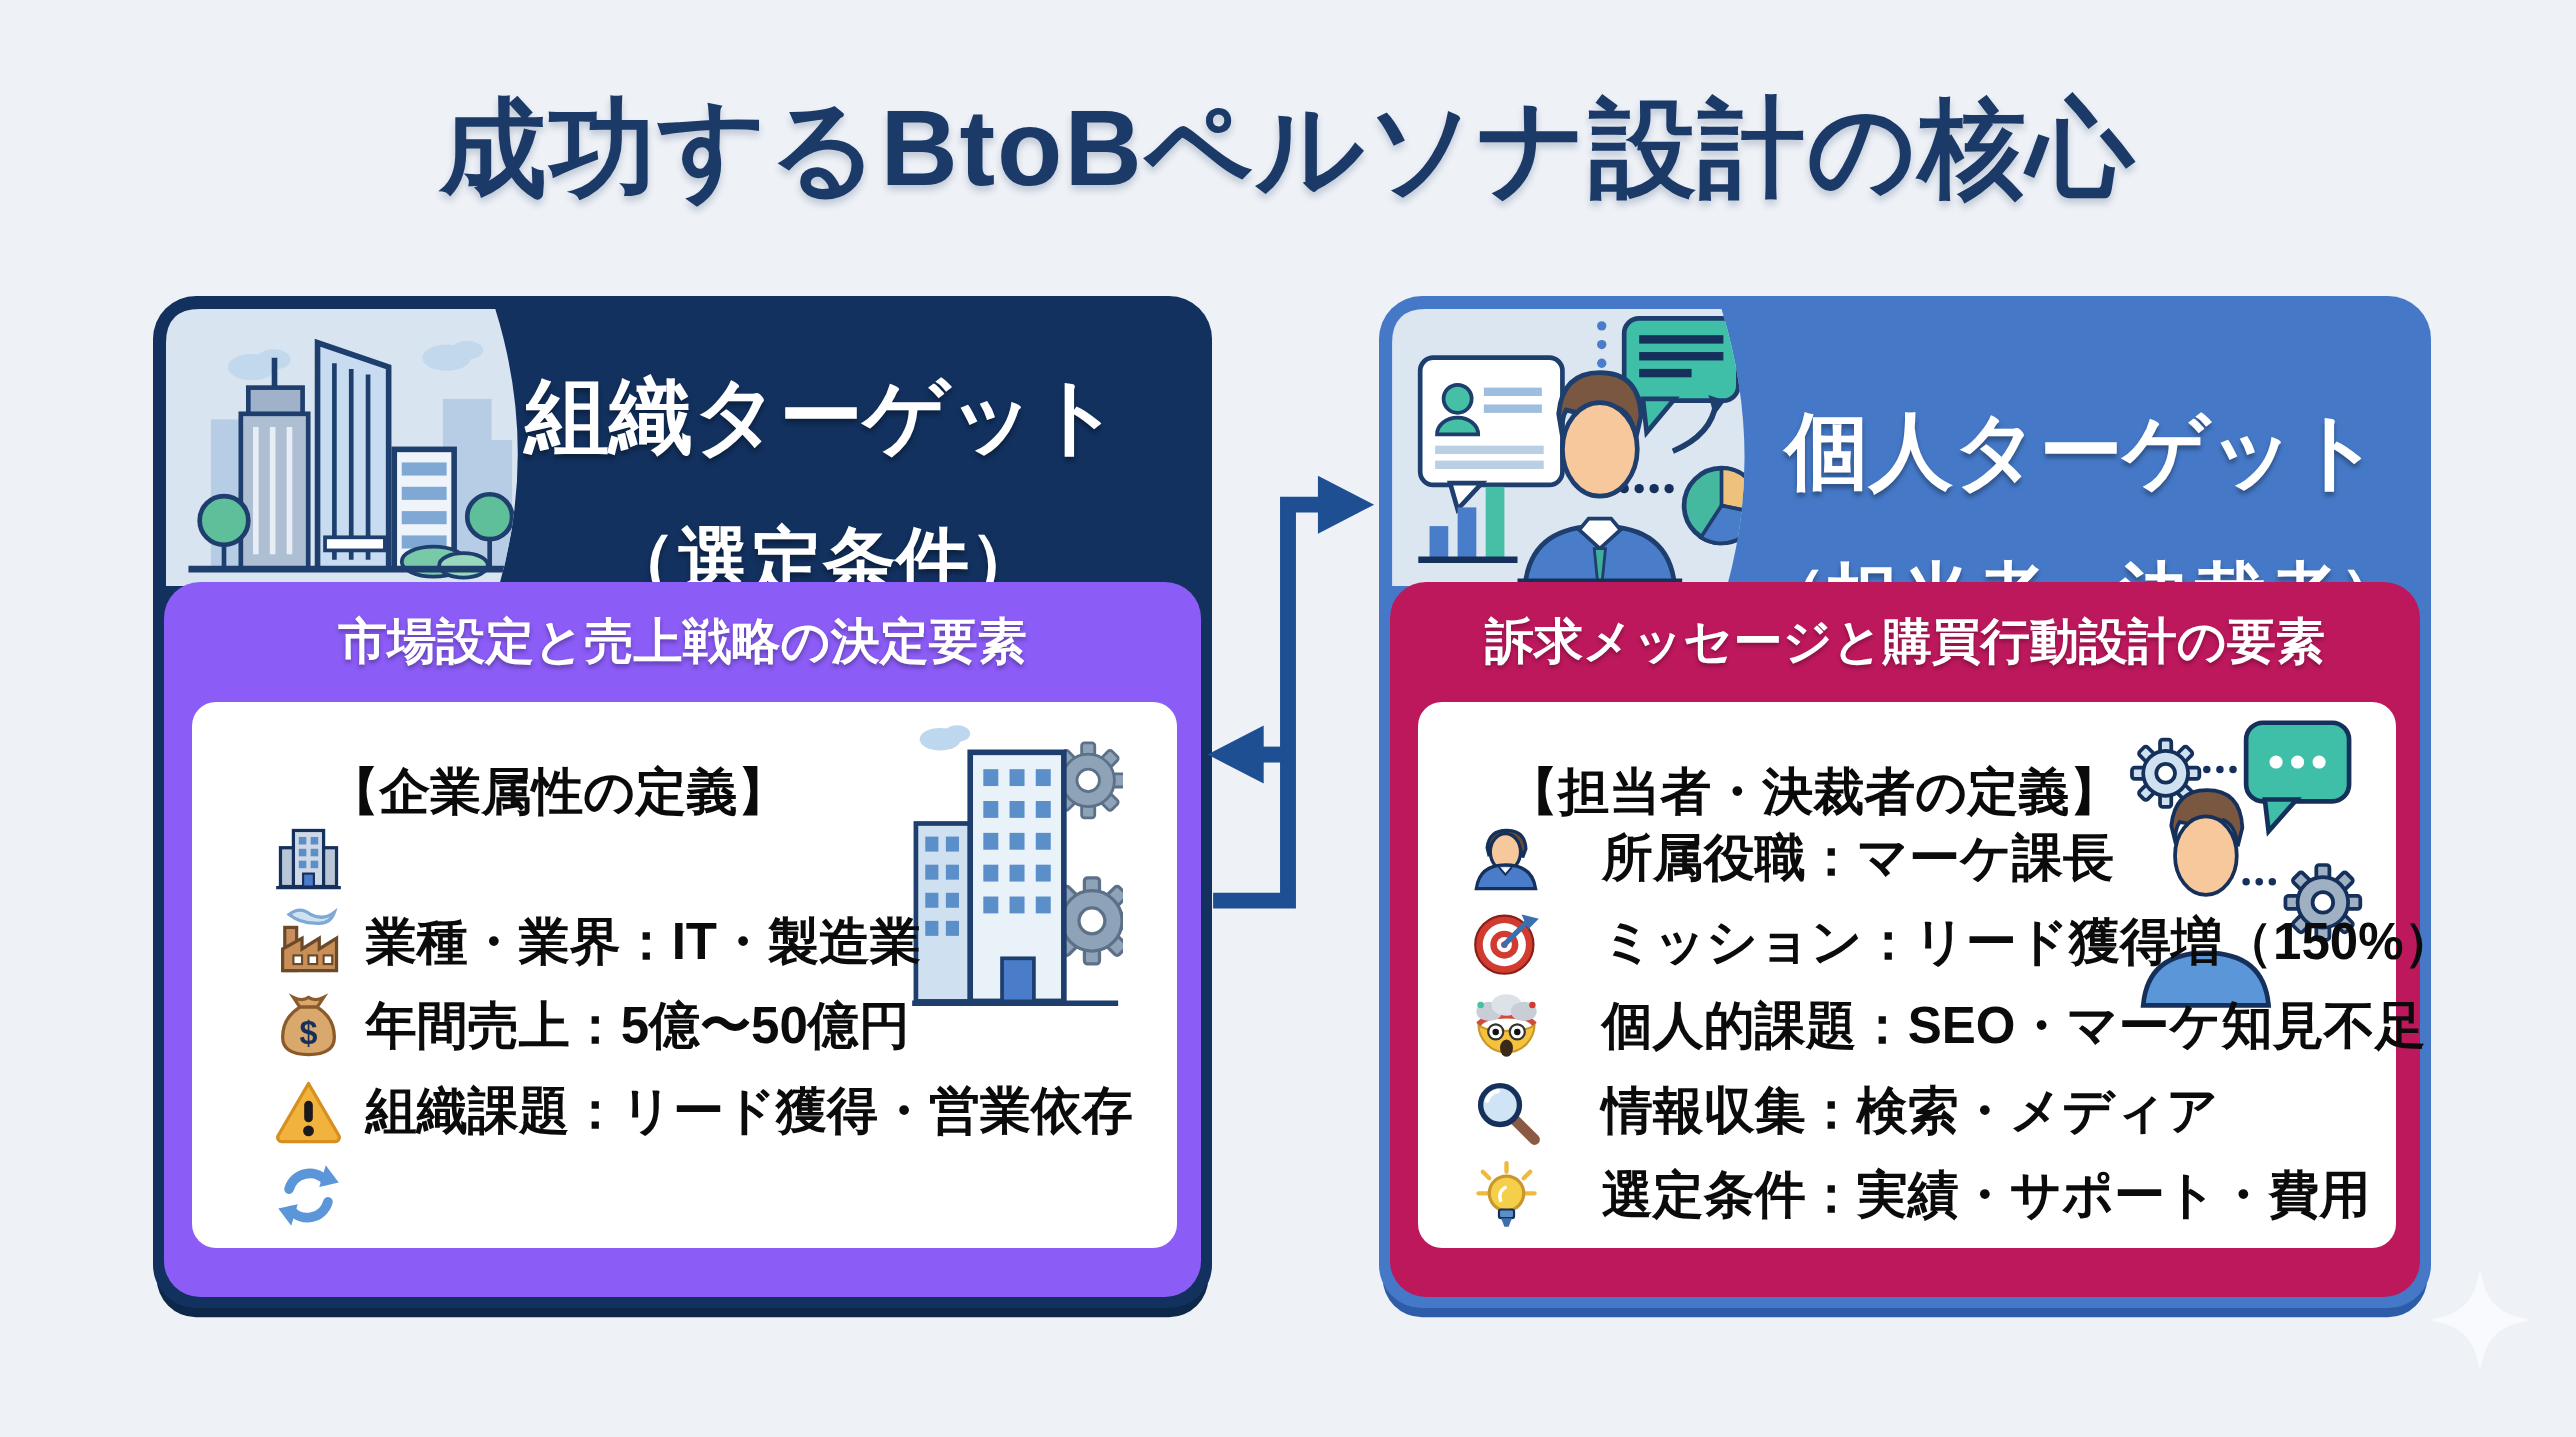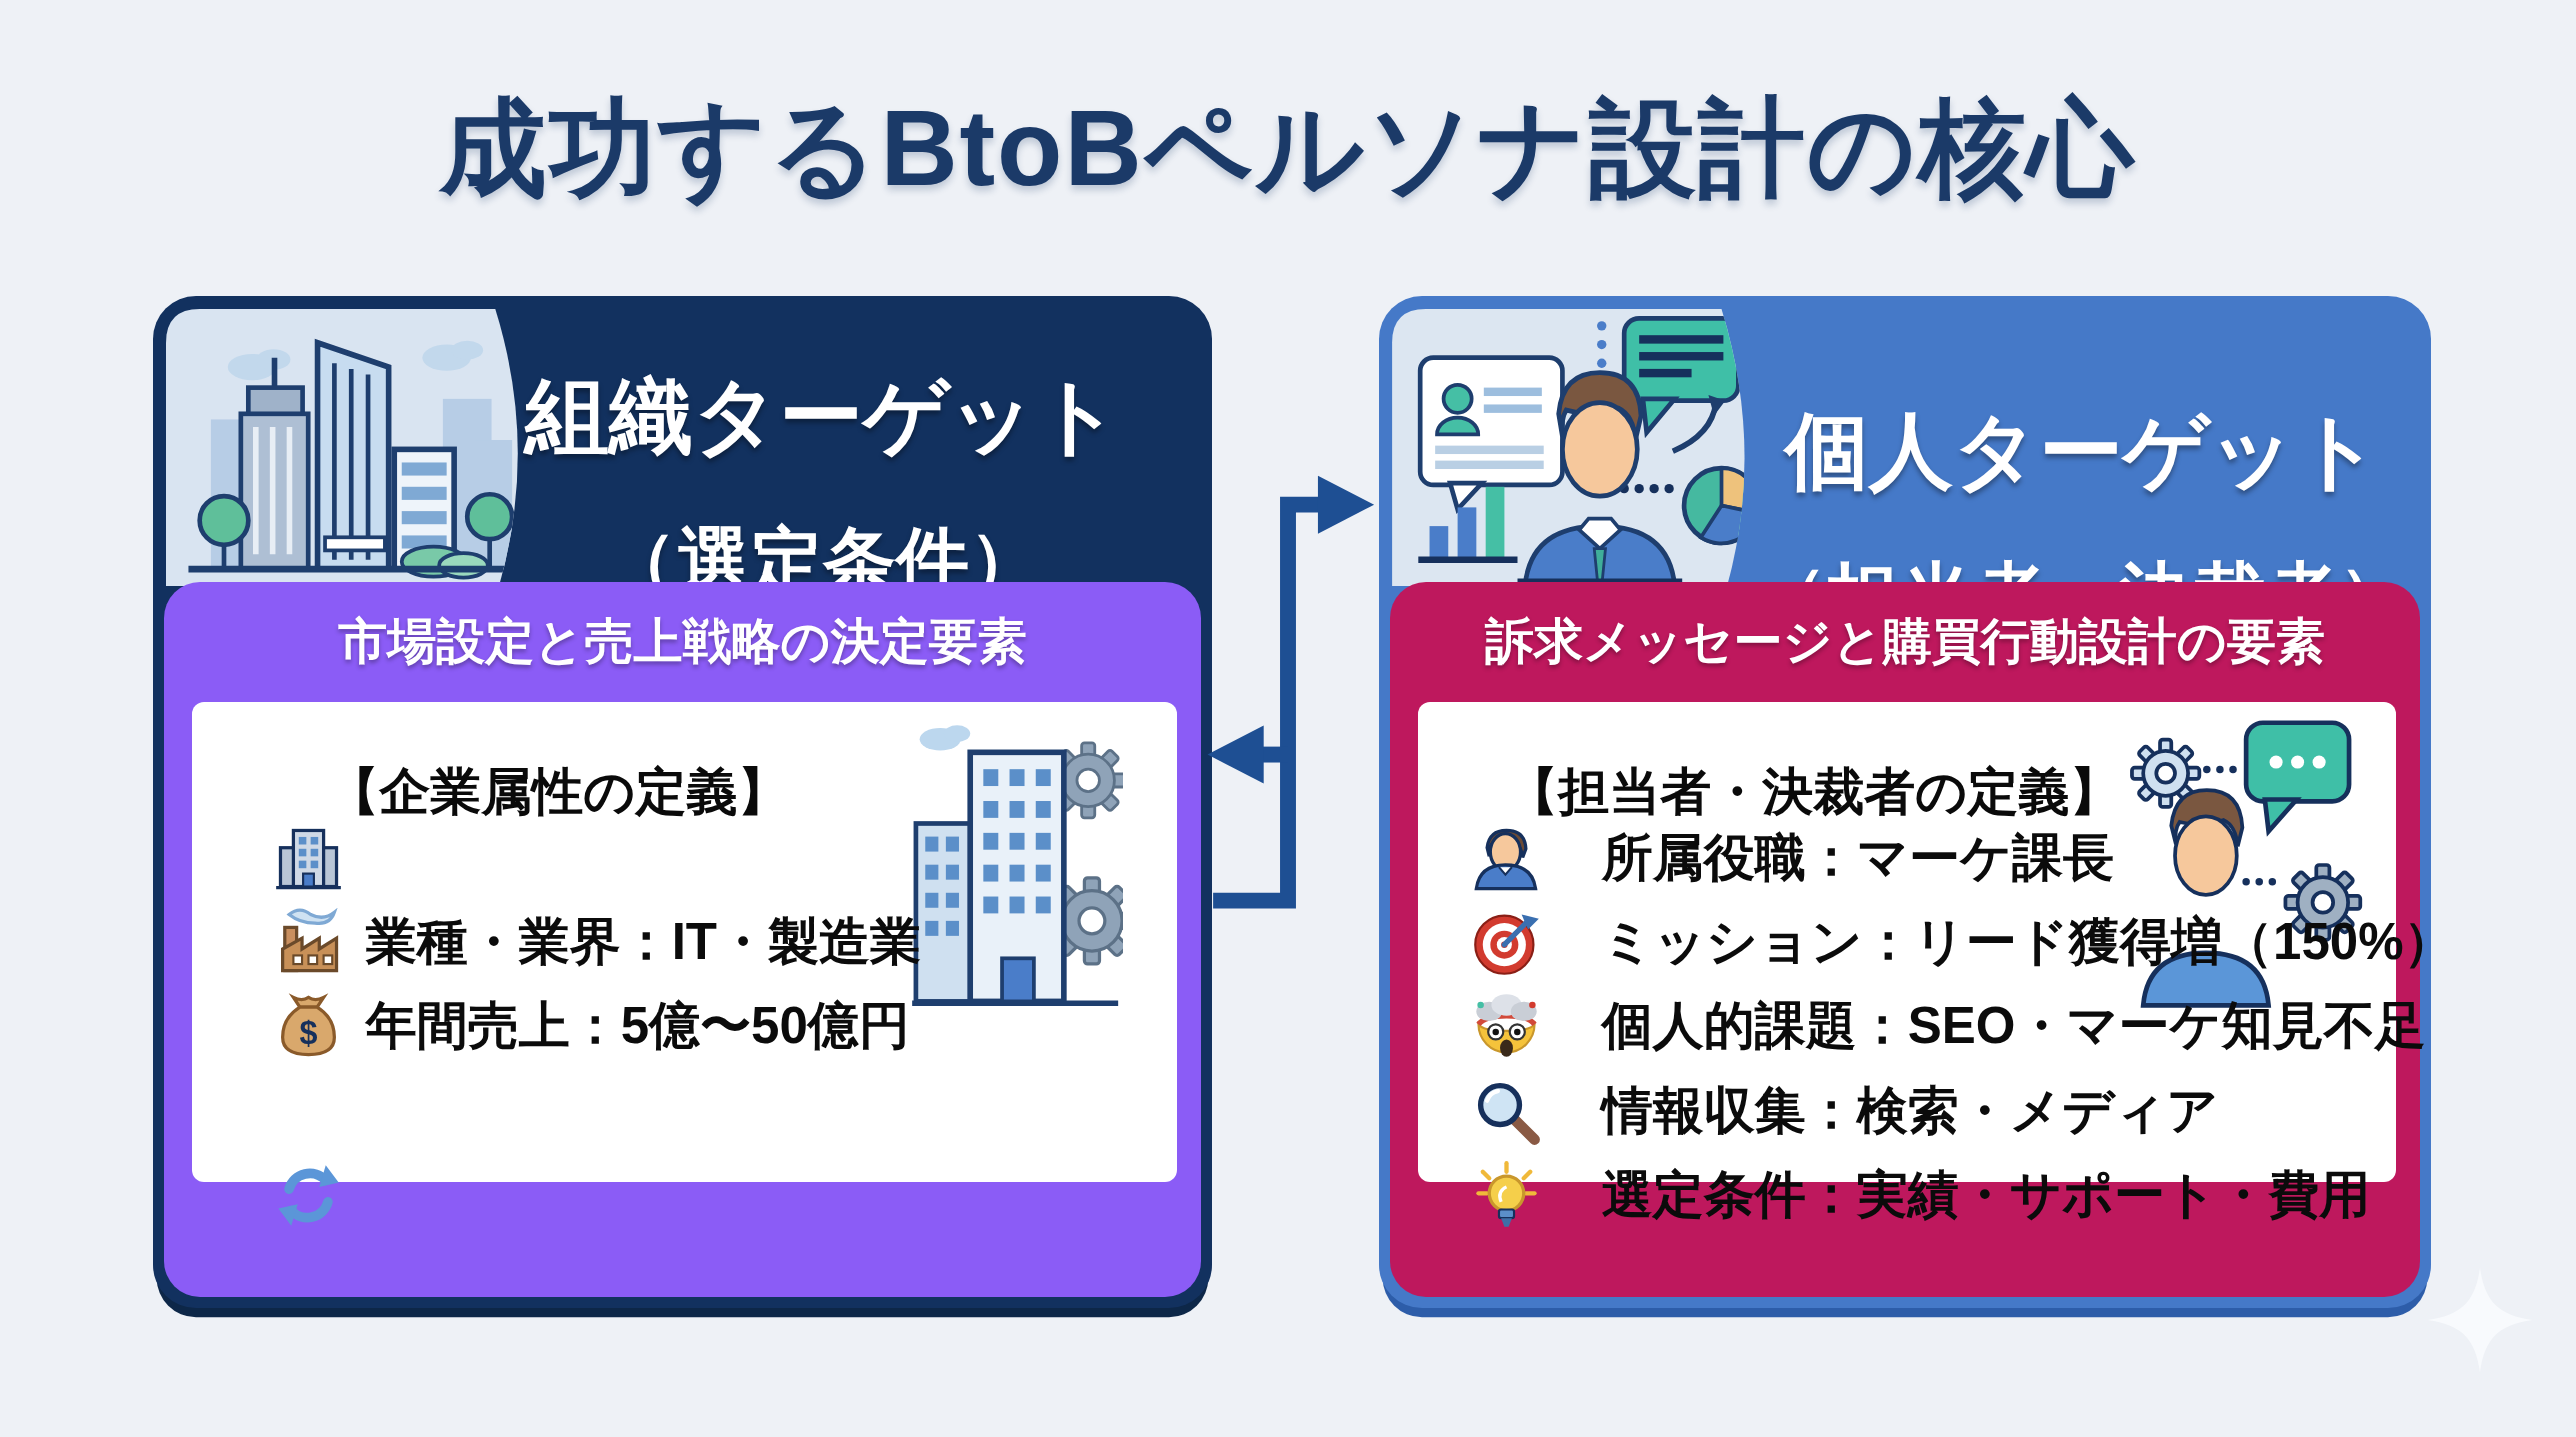--- a/index.html
+++ b/index.html
@@ -26,22 +26,22 @@
     text-shadow:0 3.7px 5.6px rgba(0,0,0,.35); white-space:nowrap; }
 
   .inner { position:absolute; left:11.2px; right:11.2px; top:286px; bottom:11.2px; border-radius:36px; }
   .panel.left  .inner { background:#8b5cf6; }
   .panel.right .inner { background:#be185d; }
 
   .band { height:120px; display:flex; align-items:center; justify-content:center;
     color:#fff; font-size:49px; font-weight:800; text-shadow:0 2.8px 4.7px rgba(0,0,0,.3);
     white-space:nowrap; }
 
-  .card { position:absolute; left:28px; right:24px; top:120px; height:480px;
-    background:#fff; border-radius:12px; }
+  .card { position:absolute; left:28px; right:24px; top:120px; height:546px;
+    background:#fff; border-radius:24px; }
   .card-heading { position:absolute; top:56px; font-size:51px; font-weight:800; color:#0a0a0a; white-space:nowrap; }
   .panel.left  .card-heading { left:136px; }
   .panel.right .card-heading { left:89px; }
 
   .row { position:absolute; height:79px; display:flex; align-items:center; }
   .panel.left  .row { left:82px; }
   .panel.right .row { left:54px;gap:38px; }
   .row .ic  { width:69px; height:69px; margin-right:22.5px; flex:none; }
   .row .txt { font-size:51px; font-weight:800; color:#0b0b0b; white-space:nowrap; }
   .r1{top:117px}.r2{top:201px}.r3{top:285px}.r4{top:370px}.r5{top:454px}
@@ -224,20 +224,28 @@
           </svg>
           <span class="txt">業種・業界：IT・製造業</span>
         </div>
         <div class="row r3">
           <svg class="ic" viewBox="0 0 64 64">
             <path d="M24,14 l-6,-9 q8,4 14,0 q6,4 14,0 l-6,9 Z" fill="#d9a86c" stroke="#8a5a2a" stroke-width="3"></path>
             <path d="M24,14 h16 q16,10 16,28 q0,16 -24,16 q-24,0 -24,-16 q0,-18 16,-28 Z" fill="#d9a86c" stroke="#8a5a2a" stroke-width="3"></path>
             <text x="32" y="48" font-size="30" font-weight="bold" fill="#16305c" text-anchor="middle" font-family="Liberation Sans, sans-serif">$</text>
           </svg>
           <span class="txt">年間売上：5億〜50億円</span>
+        </div>
+        <div class="row r4">
+          <svg class="ic" viewBox="0 0 64 64">
+            <path d="M32,6 L60,54 a4,4 0 0 1 -4,6 H8 a4,4 0 0 1 -4,-6 Z" fill="#f2b23e" stroke="#d78f1f" stroke-width="3" stroke-linejoin="round"></path>
+            <rect x="28" y="22" width="8" height="20" rx="4" fill="#1a1a1a"></rect>
+            <circle cx="32" cy="50" r="5" fill="#1a1a1a"></circle>
+          </svg>
+          <span class="txt">組織課題：リード獲得・営業依存</span>
         </div>
         <div class="row r5">
           <svg class="ic" viewBox="0 0 64 64">
             <path d="M14,26 a20,20 0 0 1 34,-8" fill="none" stroke="#5b96d8" stroke-width="9" stroke-linecap="round"></path>
             <polygon points="48,4 60,20 42,24" fill="#5b96d8"></polygon>
             <path d="M50,38 a20,20 0 0 1 -34,8" fill="none" stroke="#5b96d8" stroke-width="9" stroke-linecap="round"></path>
             <polygon points="16,60 4,44 22,40" fill="#5b96d8"></polygon>
           </svg>
         </div>
       </div>

